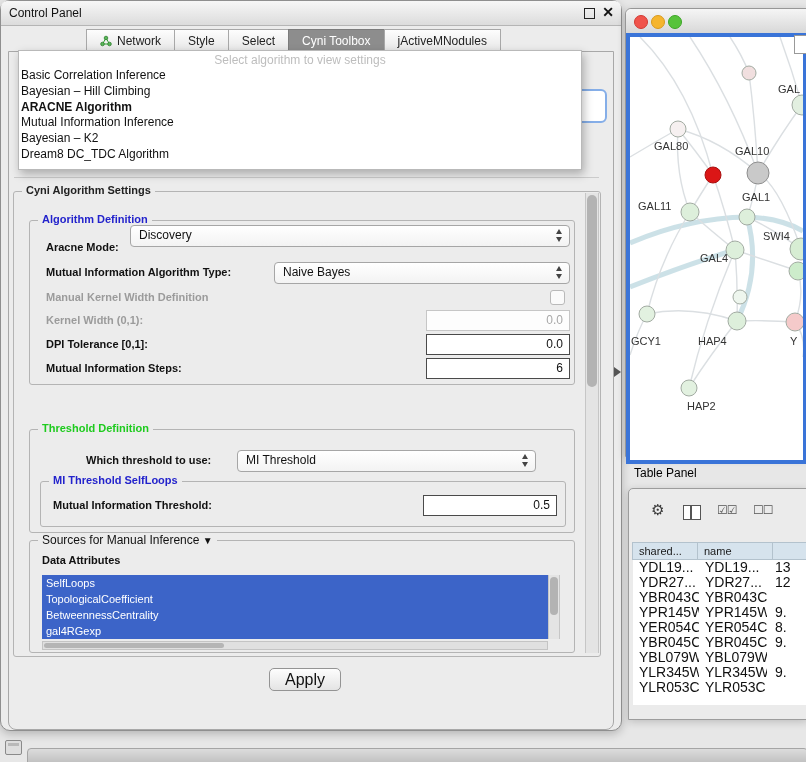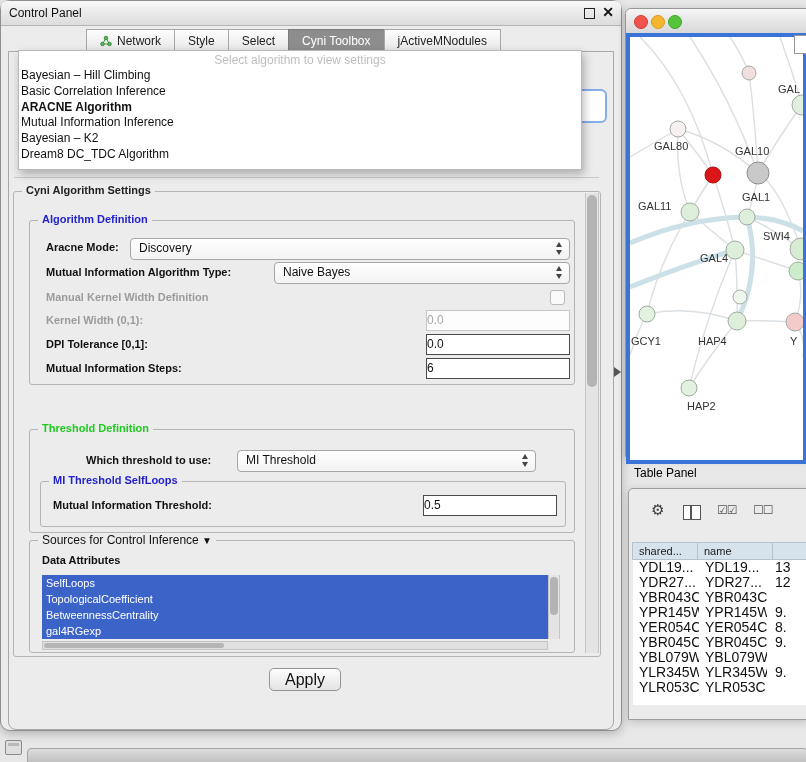--- a/index.html
+++ b/index.html
@@ -41,21 +41,21 @@
   .combo{position:absolute;height:20px;background:linear-gradient(#ffffff,#f3f3f3);
          border:1px solid #a6a6a6;border-radius:4px}
   .combo .txt{position:absolute;left:8px;top:0;line-height:19px;font-size:12px;color:#111;white-space:nowrap}
   .carr{position:absolute;right:5px;top:3px;width:9px;height:13px}
   .carr:before{content:"";position:absolute;top:0;left:1px;border-left:3.5px solid transparent;
                border-right:3.5px solid transparent;border-bottom:5px solid #444}
   .carr:after{content:"";position:absolute;bottom:0;left:1px;border-left:3.5px solid transparent;
               border-right:3.5px solid transparent;border-top:5px solid #444}
 
   .field{position:absolute;height:19px;background:#fff;border:1px solid #b6b6b6;
-         font-size:12px;line-height:19px;text-align:left;padding-right:6px;color:#111}
+         font-size:12px;line-height:19px;text-align:right;padding-right:6px;color:#111}
   .field.strong{border:1.5px solid #4a4a4a}
   .field.dis{color:#a8a8a8;border-color:#c6c6c6;background:#fdfdfd}
 
   .cbox{position:absolute;width:13px;height:13px;background:#fafafa;border:1px solid #b9b9b9;border-radius:3px}
 
   .listwrap{position:absolute}
   .listitem{height:16px;line-height:16px;font-size:11px;color:#fff;background:#3c64c8;padding-left:4px;white-space:nowrap}
 
   .sbar-v{position:absolute;background:#e4e4e4;border-left:1px solid #c6c6c6;border-right:1px solid #c6c6c6}
   .sthumb{position:absolute;left:1px;right:1px;background:#b3b3b3;border-radius:6px}
@@ -152,41 +152,41 @@
     <div class="tab">
       <span>jActiveMNodules</span>
     </div>
   </div>
 
   <div class="combo-frag"></div>
   <div class="hline"></div>
 
   <div class="popup">
     <div class="phold">Select algorithm to view settings</div>
+    <div class="pitem">Basic Correlation Inference</div>
     <div class="pitem">Bayesian – Hill Climbing</div>
-    <div class="pitem">Basic Correlation Inference</div>
     <div class="pitem bold">ARACNE Algorithm</div>
     <div class="pitem">Mutual Information Inference</div>
     <div class="pitem">Bayesian – K2</div>
     <div class="pitem">Dream8 DC_TDC Algorithm</div>
   </div>
 
   <div class="grp" style="left:12px;top:190px;width:586px;height:464px">
     <span class="gtitle">Cyni Algorithm Settings</span>
   </div>
 
   <div class="sbar-v" style="left:584px;top:192px;width:12px;height:460px">
     <div class="sthumb" style="top:2px;height:192px"></div>
   </div>
 
   <div class="grp" style="left:28px;top:219px;width:544px;height:163px">
     <span class="gtitle t-blue">Algorithm Definition</span>
 
     <span class="lbl" style="left:16px;top:16px">Aracne Mode:</span>
-    <div class="combo" style="left:100px;top:17px;width:438px">
+    <div class="combo" style="left:100px;top:4px;width:438px">
       <span class="txt">Discovery</span>
       <span class="carr"></span>
     </div>
 
     <span class="lbl" style="left:16px;top:41px">Mutual Information Algorithm Type:</span>
     <div class="combo" style="left:244px;top:41px;width:294px">
       <span class="txt">Naive Bayes</span>
       <span class="carr"></span>
     </div>
 
@@ -215,21 +215,21 @@
 
     <div class="grp" style="left:10px;top:51px;width:524px;height:44px">
       <span class="gtitle t-blue">MI Threshold SelfLoops</span>
       <span class="lbl" style="left:12px;top:13px">Mutual Information Threshold:</span>
       <div class="field strong" style="left:382px;top:13px;width:126px">0.5</div>
     </div>
   </div>
 
   <div class="grp" style="left:28px;top:539px;width:544px;height:111px">
     <span class="gtitle t-plain" style="font-weight:normal">
-      <span>Sources for Control Inference</span>
+      <span>Sources for Manual Inference</span>
       <span style="font-size:10px">▼</span>
     </span>
 
     <span class="lbl" style="left:12px;top:9px">Data Attributes</span>
 
     <div class="listwrap" style="left:12px;top:34px;width:506px">
       <div class="listitem">SelfLoops</div>
       <div class="listitem">TopologicalCoefficient</div>
       <div class="listitem">BetweennessCentrality</div>
       <div class="listitem">gal4RGexp</div>

